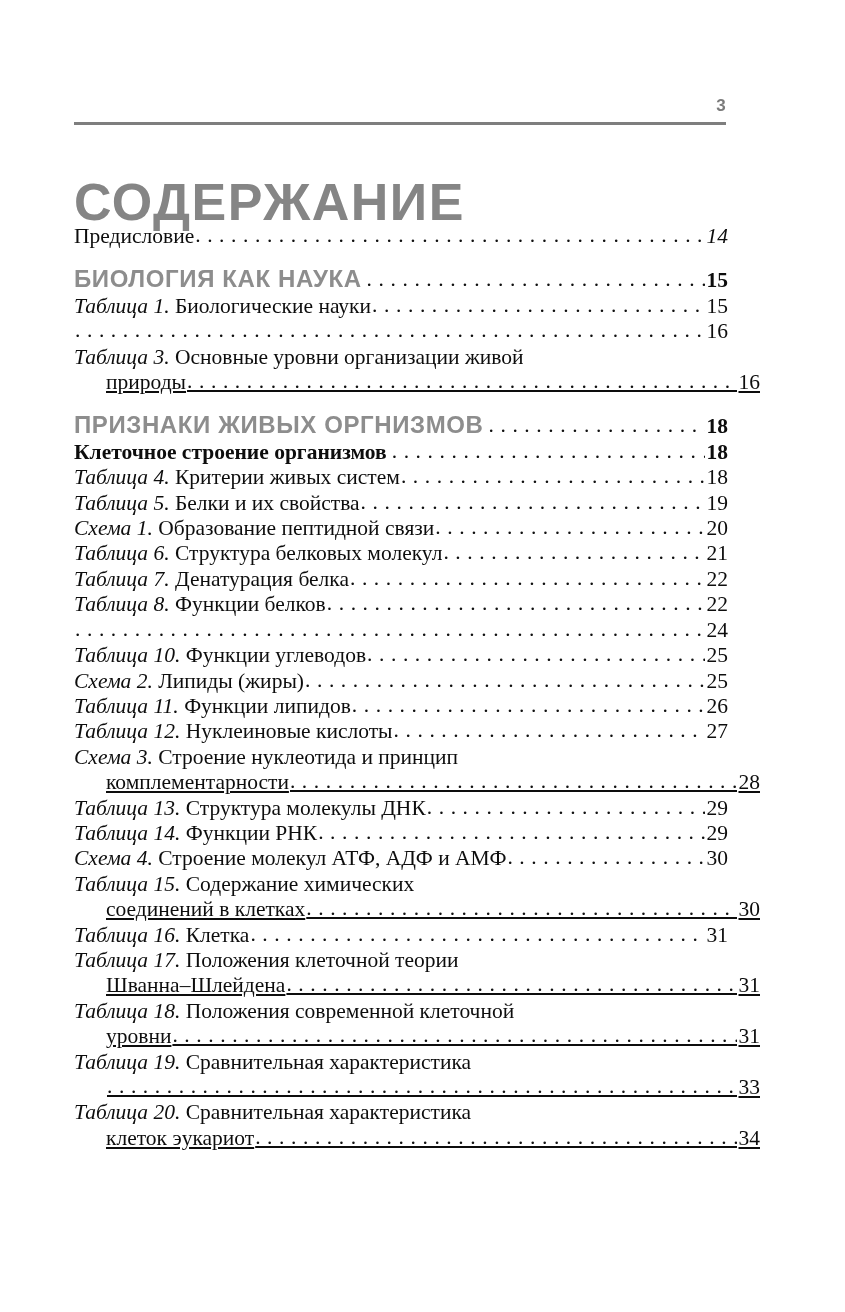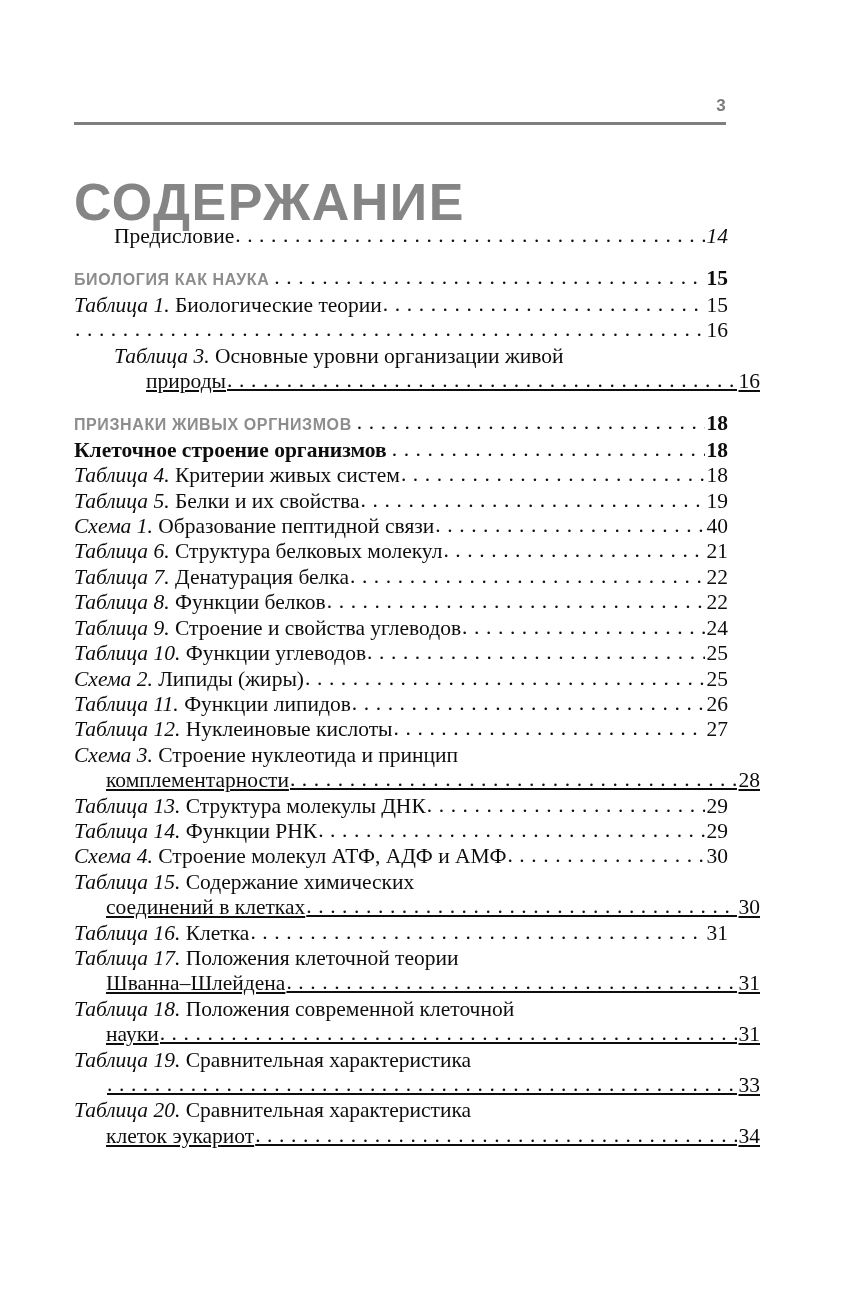--- a/index.html
+++ b/index.html
@@ -120,21 +120,21 @@
 
   
   .entry.plain .label { font-style: normal; }
   .entry.plain .pageno { font-style: italic; }
 
   .entry.section {
     margin-top: 17px;
   }
   .entry.section .label {
     font-family: "Liberation Sans", "DejaVu Sans", sans-serif;
-    font-size: 16px;
+    font-size: 24px;
     font-weight: bold;
     color: #8d8d8d;
     letter-spacing: 0.6px;
   }
   .entry.section .pageno {
     font-weight: bold;
     font-size: 21.5px;
   }
   .entry.section .leader { margin-left: 5px; }
 
@@ -143,21 +143,21 @@
     text-align: right;
   }
   .entry.subsection .pageno {
     font-weight: bold;
   }
   .entry.subsection .leader { margin-left: 5px; }
 
   .entry.item .label .ital { }
 
   
-  .gap-after { margin-bottom: 16px; margin-left: 40px; }
+  .gap-after { margin-bottom: 16px; }
 </style>
 </head>
 <body>
 
 <div class="page">
 
   <div class="header-block">
     <div class="folio">3</div>
     <div class="header-rule"></div>
   </div>
@@ -174,21 +174,21 @@
       </div>
       <div class="entry section">
         <div class="row">
           <span class="label"><span>БИОЛОГИЯ КАК НАУКА</span></span>
           <span class="leader"></span>
           <span class="pageno">15</span>
         </div>
       </div>
       <div class="entry item">
         <div class="row">
-          <span class="label"><span class="ital">Таблица 1.</span><span> Биологические теории</span></span>
+          <span class="label"><span class="ital">Таблица 1.</span><span> Биологические науки</span></span>
           <span class="leader"></span>
           <span class="pageno">15</span>
         </div>
       </div>
       <div class="entry item">
         <div class="row">
           <span class="leader"></span>
           <span class="pageno">16</span>
         </div>
       </div>
@@ -227,21 +227,21 @@
         <div class="row">
           <span class="label"><span class="ital">Таблица 5.</span><span> Белки и их свойства</span></span>
           <span class="leader"></span>
           <span class="pageno">19</span>
         </div>
       </div>
       <div class="entry item">
         <div class="row">
           <span class="label"><span class="ital">Схема 1.</span><span> Образование пептидной связи</span></span>
           <span class="leader"></span>
-          <span class="pageno">40</span>
+          <span class="pageno">20</span>
         </div>
       </div>
       <div class="entry item">
         <div class="row">
           <span class="label"><span class="ital">Таблица 6.</span><span> Структура белковых молекул</span></span>
           <span class="leader"></span>
           <span class="pageno">21</span>
         </div>
       </div>
       <div class="entry item">
@@ -253,21 +253,20 @@
       </div>
       <div class="entry item">
         <div class="row">
           <span class="label"><span class="ital">Таблица 8.</span><span> Функции белков</span></span>
           <span class="leader"></span>
           <span class="pageno">22</span>
         </div>
       </div>
       <div class="entry item">
         <div class="row">
-          <span class="label"><span class="ital">Таблица 9.</span><span> Строение и свойства углеводов</span></span>
           <span class="leader"></span>
           <span class="pageno">24</span>
         </div>
       </div>
       <div class="entry item">
         <div class="row">
           <span class="label"><span class="ital">Таблица 10.</span><span> Функции углеводов</span></span>
           <span class="leader"></span>
           <span class="pageno">25</span>
         </div>
@@ -349,21 +348,21 @@
           <span class="label">Шванна–Шлейдена</span>
           <span class="leader"></span>
           <span class="pageno">31</span>
         </div>
       </div>
       <div class="entry item">
         <div class="row">
           <span class="label"><span class="ital">Таблица 18.</span><span> Положения современной клеточной</span></span>
         </div>
         <div class="row cont">
-          <span class="label">науки</span>
+          <span class="label">уровни</span>
           <span class="leader"></span>
           <span class="pageno">31</span>
         </div>
       </div>
       <div class="entry item">
         <div class="row">
           <span class="label"><span class="ital">Таблица 19.</span><span> Сравнительная характеристика</span></span>
         </div>
         <div class="row cont">
           <span class="leader"></span>

